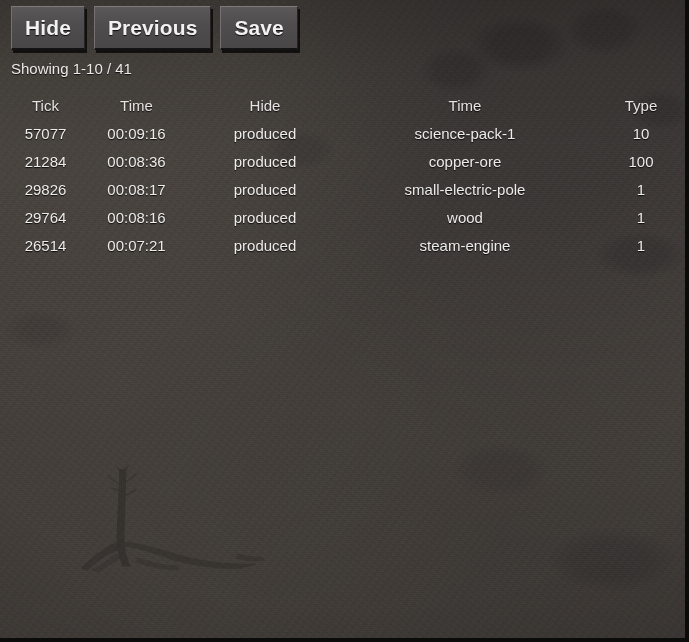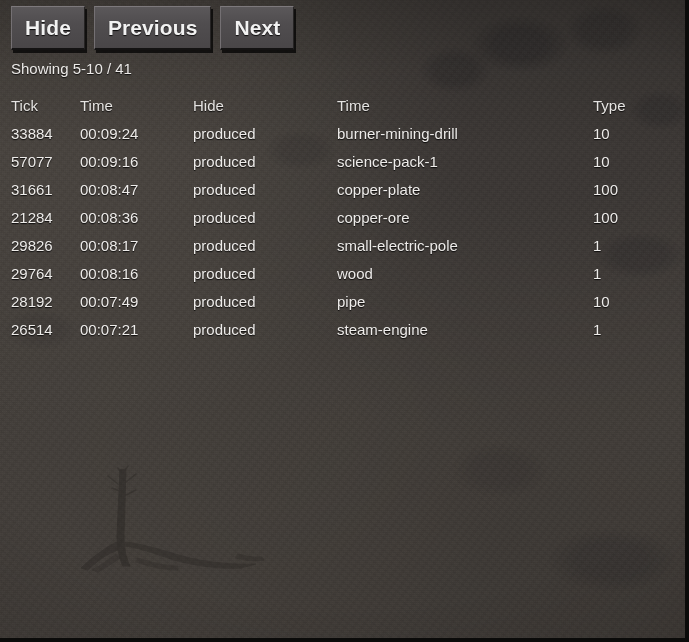--- a/index.html
+++ b/index.html
@@ -136,21 +136,21 @@
     table-layout: fixed;
   }
   #log-table col.c-tick  { width: 80px; }
   #log-table col.c-time  { width: 113px; }
   #log-table col.c-type  { width: 144px; }
   #log-table col.c-name  { width: 256px; }
   #log-table col.c-value { width: 96px; }
 
   #log-table th,
   #log-table td {
-    text-align: left;
+    text-align: center;
     padding: 0;
     height: 28px;
     vertical-align: middle;
     color: #eeecea;
     font-size: 15px;
     font-weight: normal;
     text-shadow: 0 1px 1px rgba(0,0,0,.82);
     white-space: nowrap;
     overflow: hidden;
   }
@@ -178,65 +178,51 @@
       <path d="M47 84 C62 86 78 92 96 98 C118 104 140 107 163 106 L178 102 C152 103 126 100 104 94 C84 88 64 82 48 80 Z" opacity=".7"></path>
       <path d="M160 92 C168 94 176 96 184 95 L186 98 C176 100 166 98 158 96 Z" opacity=".6"></path>
       <path d="M60 96 C72 100 86 104 100 104 L100 108 C84 108 70 104 58 100 Z" opacity=".55"></path>
       <path d="M38 92 C30 98 22 104 14 108 L20 110 C28 106 36 100 42 96 Z" opacity=".5"></path>
     </g>
   </svg>
 
   <div id="toolbar">
     <button class="btn">Hide</button>
     <button class="btn">Previous</button>
-    <button class="btn">Next</button>
+    <button class="btn">Save</button>
   </div>
 
-  <div id="showing">Showing 5-10 / 41</div>
+  <div id="showing">Showing 1-10 / 41</div>
 
   <table id="log-table">
     <colgroup>
       <col class="c-tick">
         <col class="c-time">
         <col class="c-type">
         <col class="c-name">
         <col class="c-value">
     </colgroup>
     <thead>
       <tr>
         <th>Tick</th>
         <th>Time</th>
         <th>Hide</th>
         <th>Time</th>
         <th>Type</th>
       </tr>
     </thead>
     <tbody id="log-body">
         <tr>
-          <td>33884</td>
-          <td>00:09:24</td>
-          <td>produced</td>
-          <td>burner-mining-drill</td>
-          <td>10</td>
-        </tr>
-        <tr>
           <td>57077</td>
           <td>00:09:16</td>
           <td>produced</td>
           <td>science-pack-1</td>
           <td>10</td>
         </tr>
         <tr>
-          <td>31661</td>
-          <td>00:08:47</td>
-          <td>produced</td>
-          <td>copper-plate</td>
-          <td>100</td>
-        </tr>
-        <tr>
           <td>21284</td>
           <td>00:08:36</td>
           <td>produced</td>
           <td>copper-ore</td>
           <td>100</td>
         </tr>
         <tr>
           <td>29826</td>
           <td>00:08:17</td>
           <td>produced</td>
@@ -244,27 +230,20 @@
           <td>1</td>
         </tr>
         <tr>
           <td>29764</td>
           <td>00:08:16</td>
           <td>produced</td>
           <td>wood</td>
           <td>1</td>
         </tr>
         <tr>
-          <td>28192</td>
-          <td>00:07:49</td>
-          <td>produced</td>
-          <td>pipe</td>
-          <td>10</td>
-        </tr>
-        <tr>
           <td>26514</td>
           <td>00:07:21</td>
           <td>produced</td>
           <td>steam-engine</td>
           <td>1</td>
         </tr>
       </tbody>
   </table>
 
 </div>

